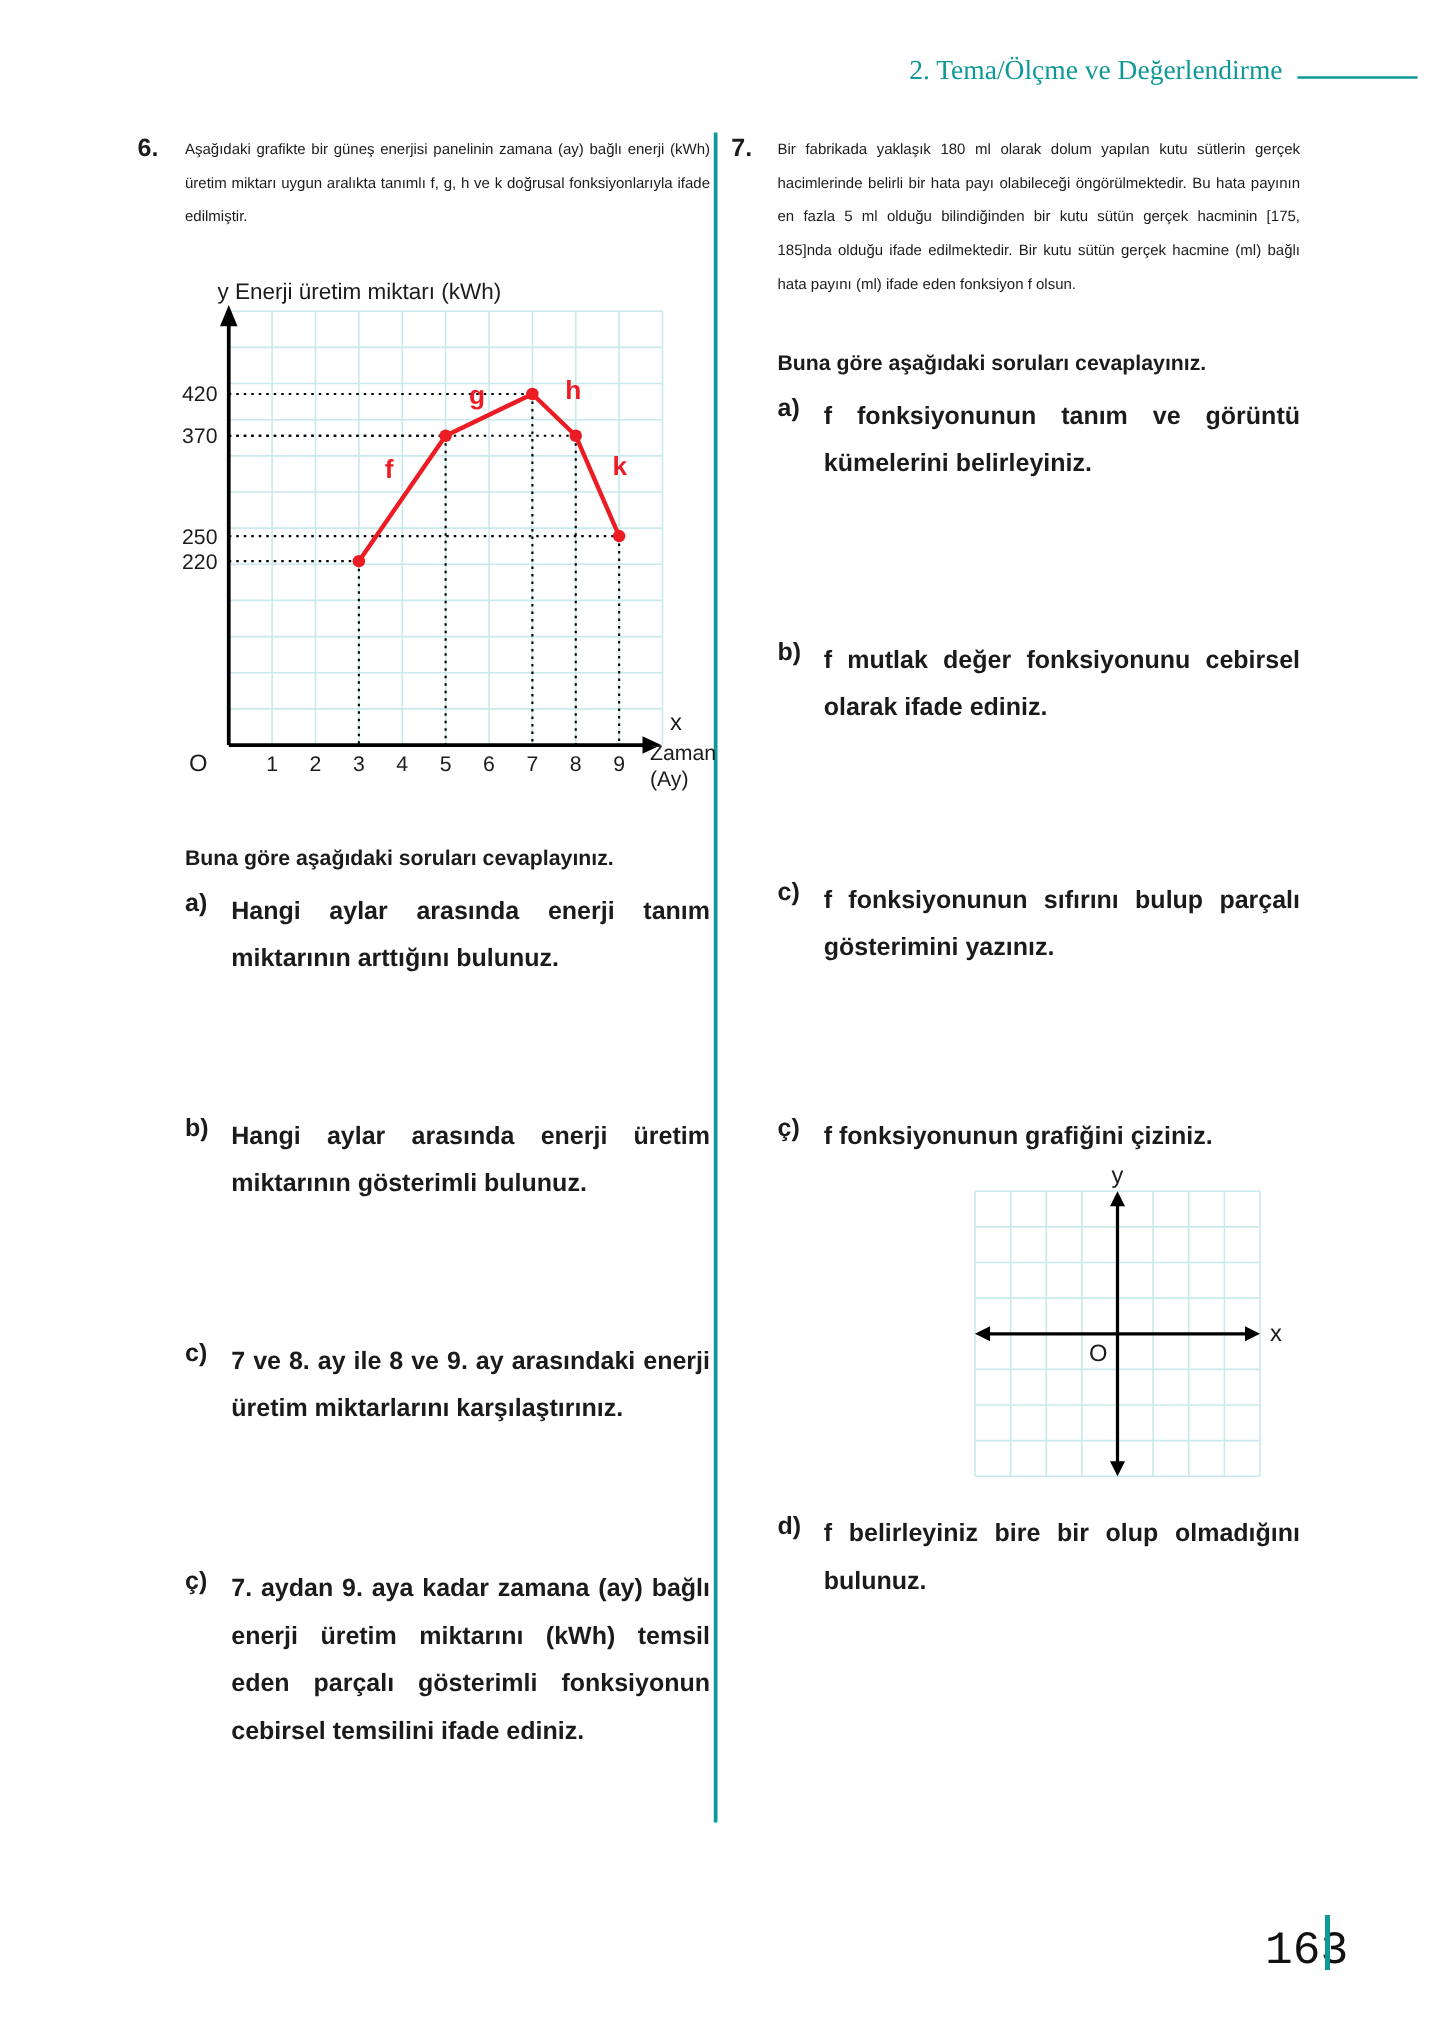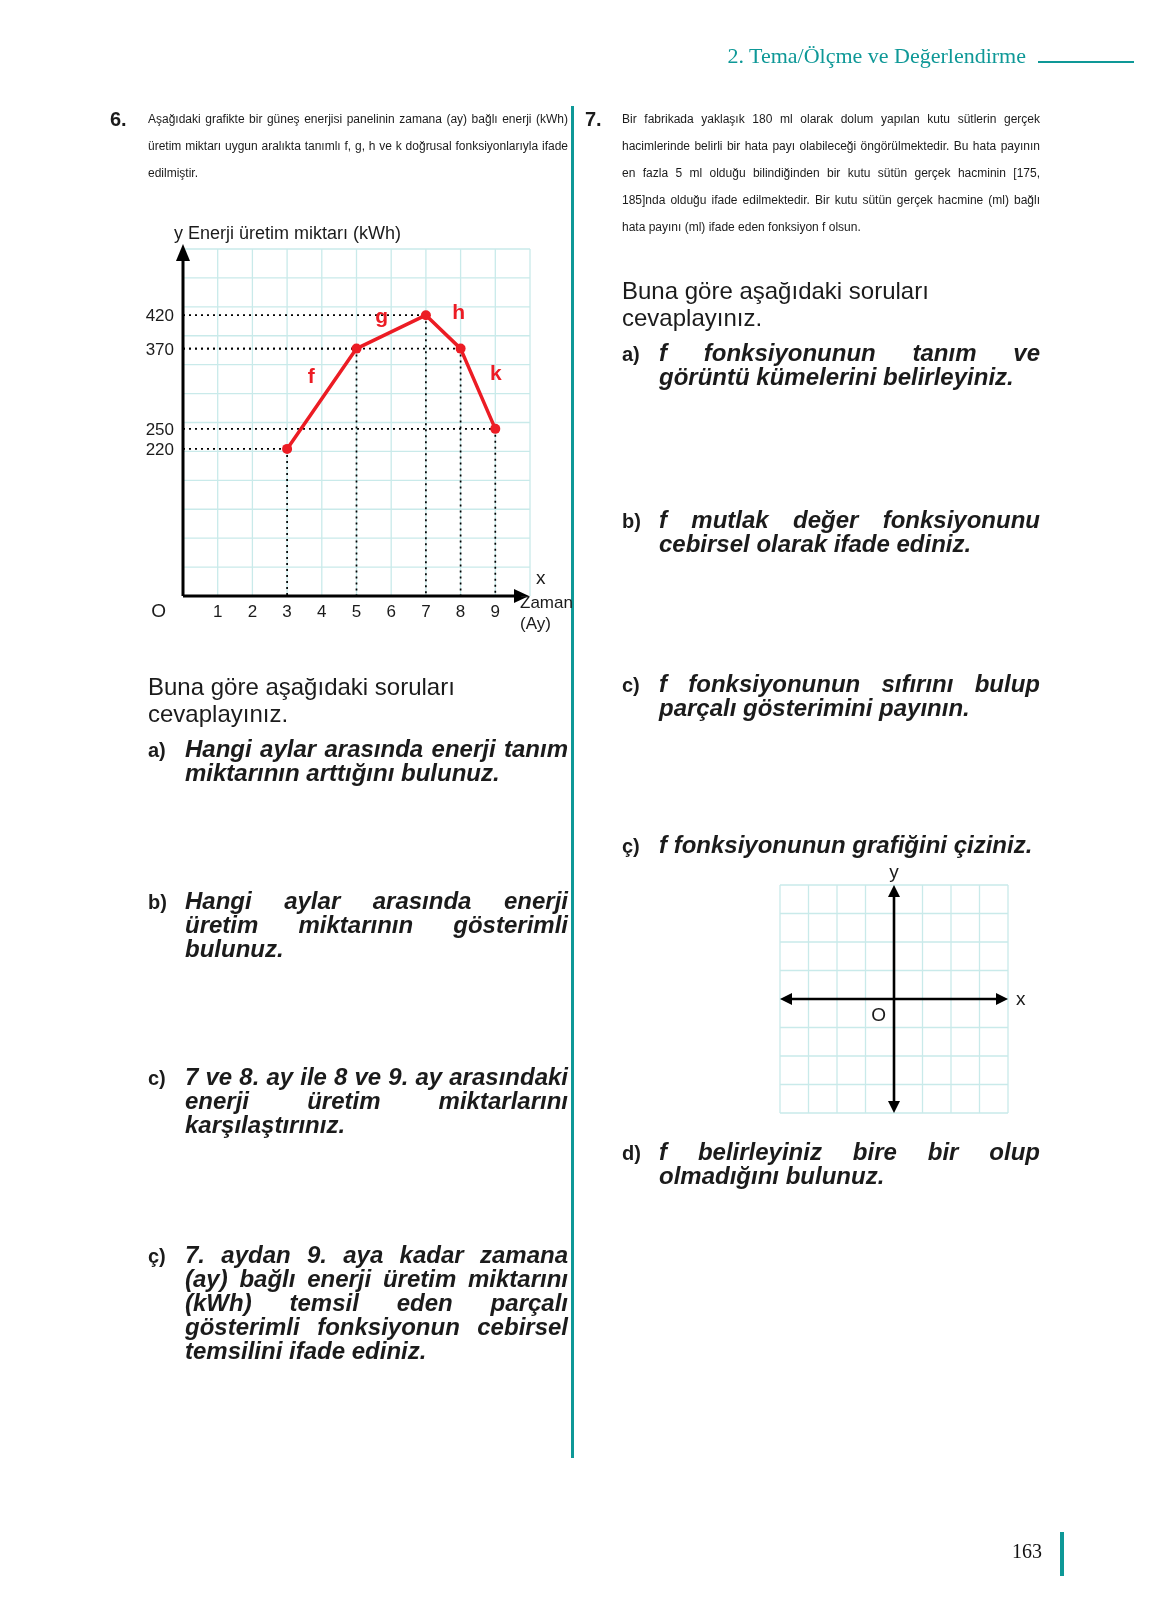--- a/index.html
+++ b/index.html
@@ -35,24 +35,24 @@
   .col-right{left:585px;width:455px;}
 
   .question{display:grid;grid-template-columns:38px 1fr;}
   .qnum{font-weight:bold;font-size:20px;line-height:27px;}
   .qtext{font-size:12px;line-height:27px;text-align:justify;}
 
   .body-indent{padding-left:38px;}
   .col-right .question{grid-template-columns:37px 1fr;}
   .col-right .body-indent{padding-left:37px;}
 
-  .lead{font-weight:normal;font-size:24px;line-height:27px;}
+  .lead{font-weight:bold;font-size:17px;line-height:27px;}
 
   .item{display:grid;grid-template-columns:37px 1fr;font-weight:bold;}
-  .item .itext{font-size:24px;line-height:24px;text-align:justify;font-style:italic;}
+  .item .itext{font-size:20px;line-height:38px;text-align:justify;}
   .item .ilabel{font-size:20px;line-height:27px;}
 
   
   .col-left .figure{margin-top:32px;margin-left:28px;}
   .col-left .lead{margin-top:29px;}
   .col-left .item-a{margin-top:10px;}
   .col-left .item-b{margin-top:104px;}
   .col-left .item-c{margin-top:104px;}
   .col-left .item-cc{margin-top:106px;}
 
@@ -64,21 +64,21 @@
   .col-right .item-cc{margin-top:113px;}
   .col-right .figure{margin-top:5px;margin-left:146px;}
   .col-right .item-d{margin-top:10px;}
 
   svg{display:block;font-family:"Liberation Sans",sans-serif;}
   svg text{fill:var(--ink);}
 
   
   .footer-num{
     position:absolute;left:1012px;top:1540px;
-    font-family:Liberation Serif, serif;font-size:20px;color:#111;
+    font-family:Liberation Mono, monospace;font-size:37px;color:#111;
   }
   .footer-bar{position:absolute;left:1060px;top:1532px;width:4px;height:44px;background:var(--accent);}
 </style>
 </head>
 <body>
 
 <div class="page">
 
   <div class="header">
     <span class="header-title">2. Tema/Ölçme ve Değerlendirme</span>
@@ -196,21 +196,21 @@
       <div class="item item-a">
         <span class="ilabel">a)</span>
         <p class="itext">f fonksiyonunun tanım ve görüntü kümelerini belirleyiniz.</p>
       </div>
       <div class="item item-b">
         <span class="ilabel">b)</span>
         <p class="itext">f mutlak değer fonksiyonunu cebirsel olarak ifade ediniz.</p>
       </div>
       <div class="item item-c">
         <span class="ilabel">c)</span>
-        <p class="itext">f fonksiyonunun sıfırını bulup parçalı gösterimini payının.</p>
+        <p class="itext">f fonksiyonunun sıfırını bulup parçalı gösterimini yazınız.</p>
       </div>
       <div class="item item-cc">
         <span class="ilabel">ç)</span>
         <p class="itext">f fonksiyonunun grafiğini çiziniz.</p>
       </div>
 
       <div class="figure">
         <svg id="empty-grid" width="270" height="265" viewBox="0 0 270 265">
             <line x1="12" y1="20" x2="12" y2="248" stroke="#c9eaea" stroke-width="1.3"></line>
             <line x1="12" y1="20" x2="240" y2="20" stroke="#c9eaea" stroke-width="1.3"></line>

